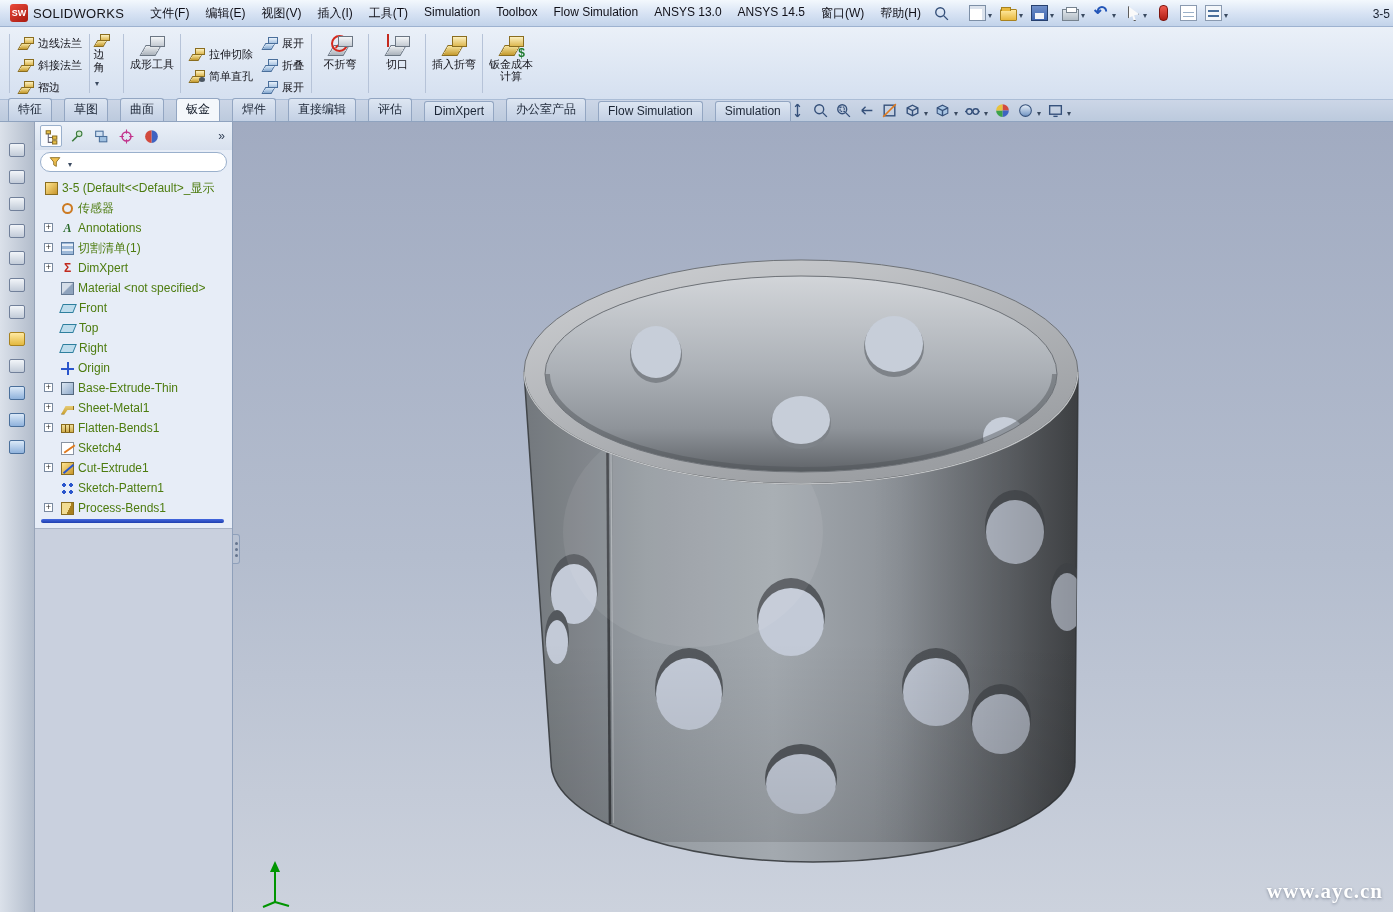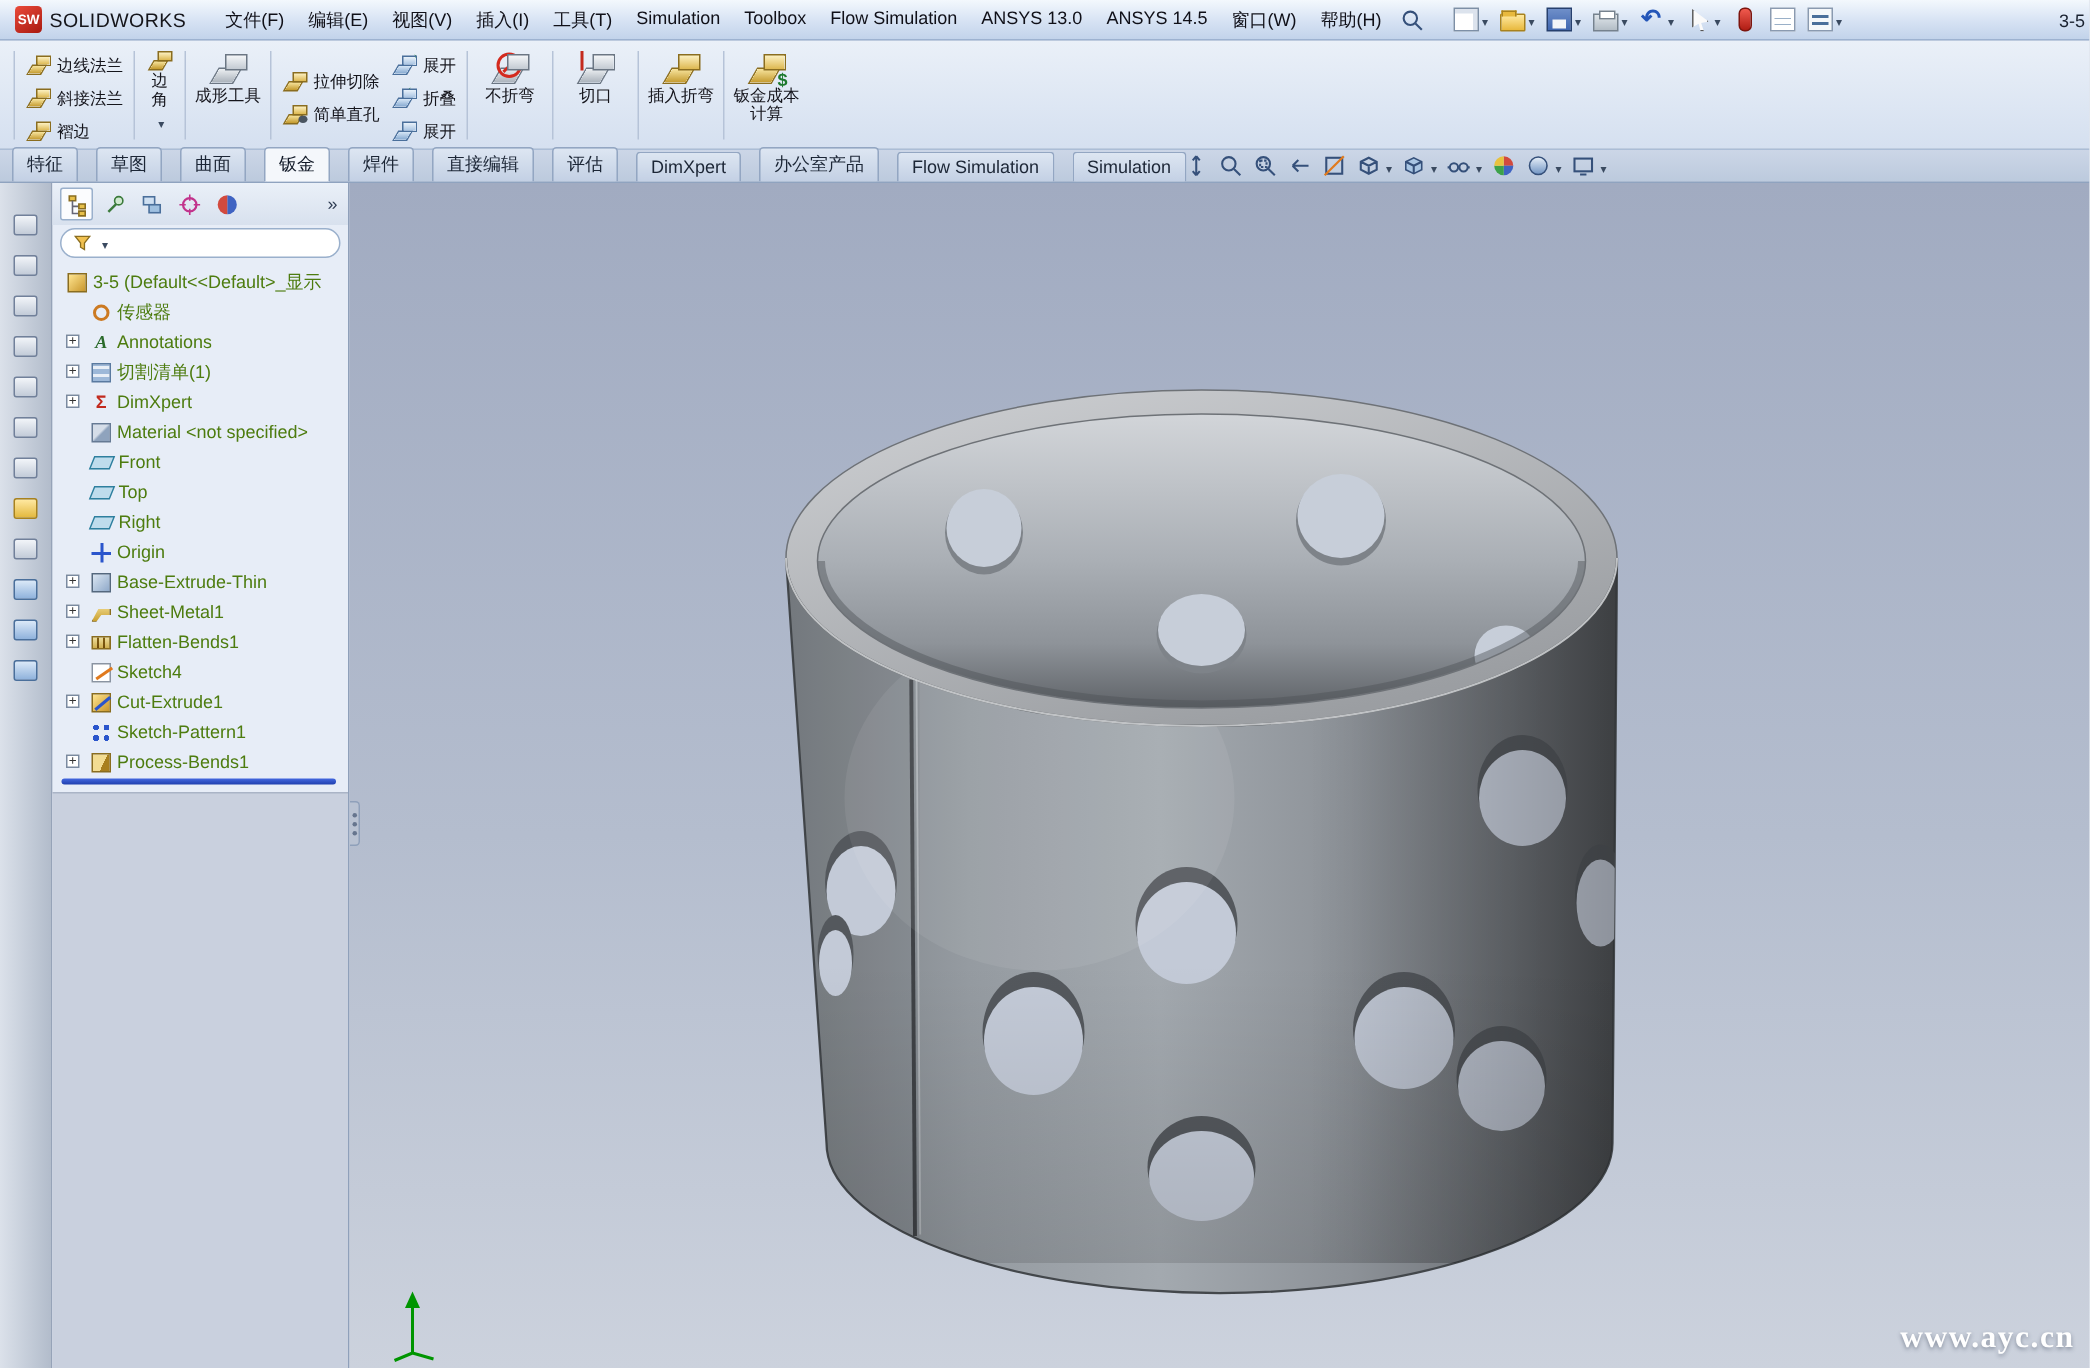--- a/index.html
+++ b/index.html
@@ -38,21 +38,21 @@
 
   
   .ribbon{height:73px;background:linear-gradient(#eaf0f8,#d5e0f0);border-bottom:1px solid #abbdd6;display:flex;align-items:stretch;padding:2px 4px 1px 6px}
   .rgroup{display:flex;align-items:center;padding:0 2px}
   .rcol{display:flex;flex-direction:column;justify-content:center;gap:1px}
   .rsep{width:1px;background:#b6c3d8;margin:5px 3px}
   .rbtn-l{width:50px;display:flex;flex-direction:column;align-items:center;padding:3px 1px 1px;border-radius:3px}
   .rlab{font-size:11px;line-height:1.12;text-align:center;color:#15151c}
   .rbtn-s{display:flex;align-items:flex-end;gap:4px;padding:1px 4px;height:21px;border-radius:2px}
   .rlab-s{font-size:11px;color:#15151c;white-space:nowrap}
-  .rbtn-v{width:27px;display:flex;flex-direction:column;align-items:center;padding:3px 0 0;border-radius:3px}
+  .rbtn-v{width:27px;display:flex;flex-direction:column;align-items:flex-start;padding:3px 0 0;border-radius:3px}
   .rlab-v{font-size:11px;width:12px;line-height:1.15;text-align:center;word-break:break-all;color:#15151c}
 
   .ric{position:relative;width:28px;height:26px;flex:none}
   .ric::before{content:"";position:absolute;left:3px;bottom:3px;width:14px;height:9px;transform:skewX(-30deg);transform-origin:100% 100%}
   .ric::after{content:"";position:absolute;right:2px;top:5px;width:13px;height:9px}
   .ric-s{position:relative;width:17px;height:16px;flex:none}
   .ric-s::before{content:"";position:absolute;left:2px;bottom:2px;width:8px;height:5px;transform:skewX(-30deg);transform-origin:100% 100%}
   .ric-s::after{content:"";position:absolute;right:1px;top:3px;width:8px;height:5px}
   .gold::before{background:linear-gradient(#f7e49d,#c49a2e);box-shadow:0 0 0 1px #8a6d1f}
   .gold::after{background:linear-gradient(#fcf0c0,#ddb851);box-shadow:0 0 0 1px #8a6d1f}

